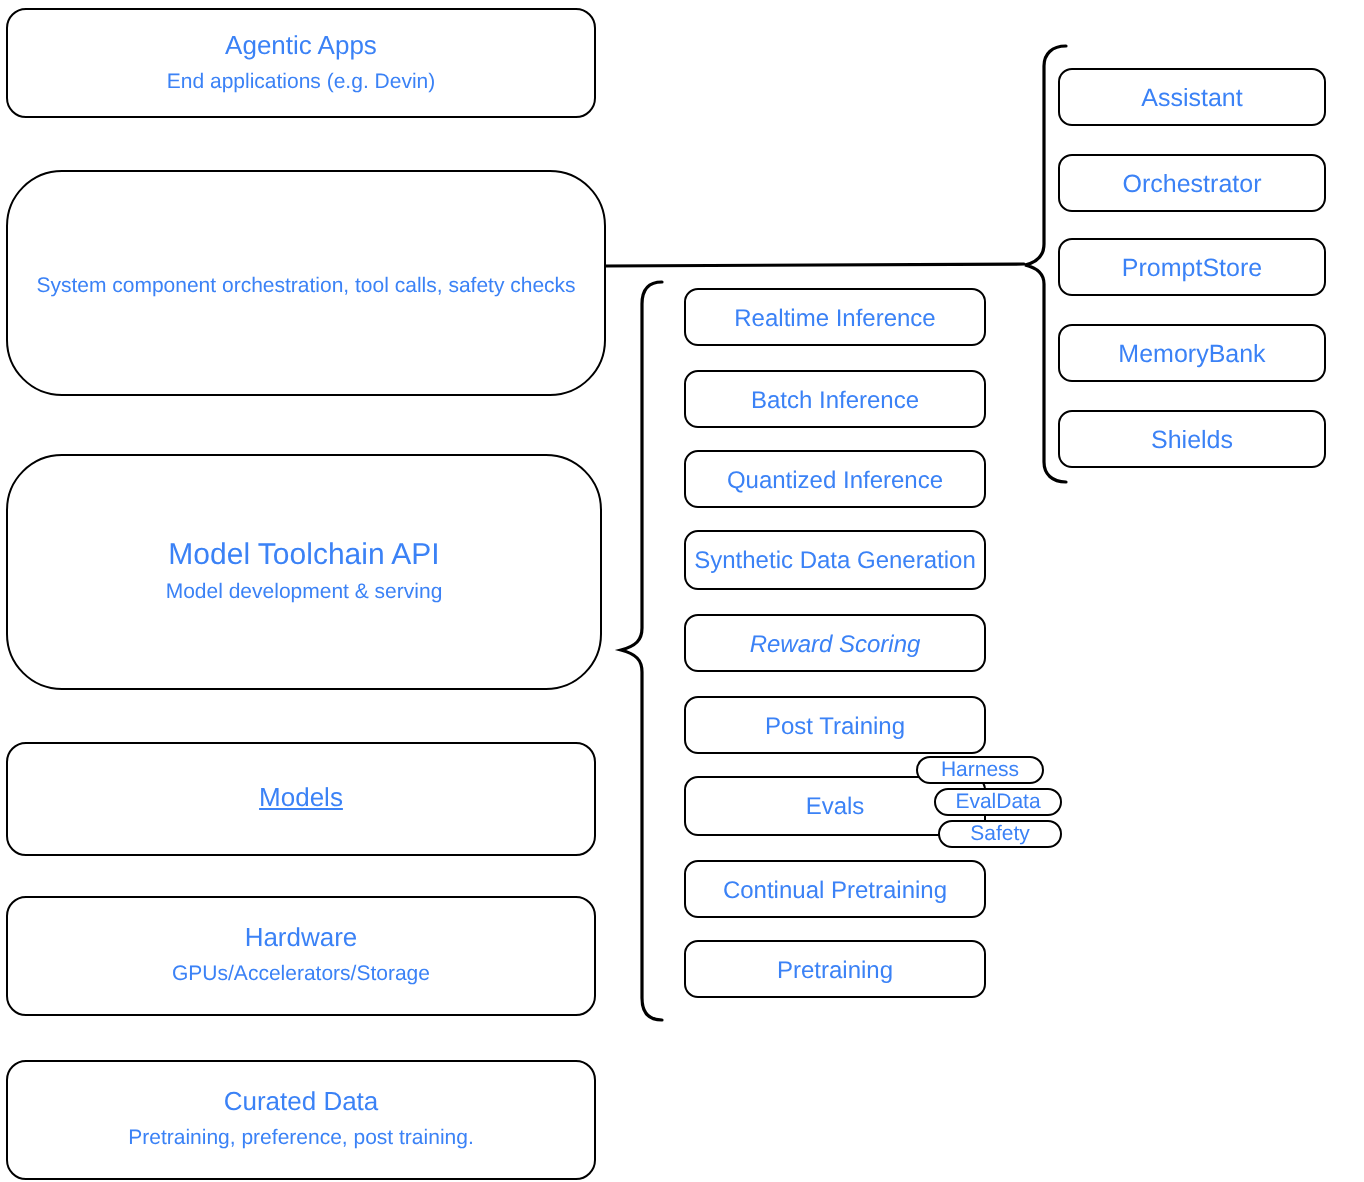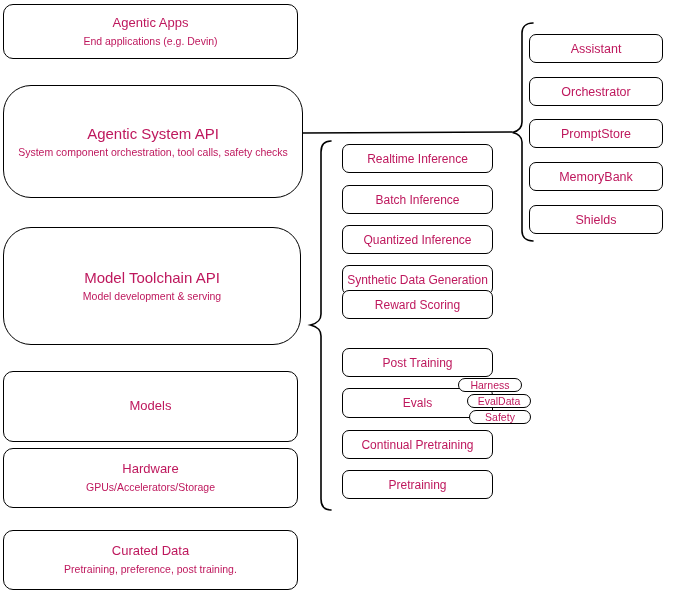--- a/index.html
+++ b/index.html
@@ -2,21 +2,21 @@
 <html><head>
 <meta charset="utf-8">
 <style>
   html, body { margin: 0; padding: 0; background: #ffffff; }
   #canvas {
     position: relative;
     width: 682px;
     height: 591px;
     background: #ffffff;
     font-family: "Liberation Sans", sans-serif;
-    color: #be185d;
+    color: #3b82f6;
     overflow: hidden;
   }
   .lbox {
     position: absolute;
     box-sizing: border-box;
     border: 1.5px solid #000000;
     background: #ffffff;
     display: flex;
     flex-direction: column;
     align-items: center;
@@ -81,48 +81,47 @@
 
     <path d="M 533 23 C 526 23 522 27 522 33 L 522 122 C 522 127 519 131 512.5 132.5 C 519 134 522 137 522 142 L 522 231 C 522 237 526 241 533 241"></path>
   </svg>
 
   <div class="lbox" style="left:3px; top:4px; width:295px; height:55px; border-radius:10px;">
     <div class="ltitle">Agentic Apps</div>
     <div class="lsub">End applications (e.g. Devin)</div>
   </div>
 
   <div class="lbox big" style="left:3px; top:85px; width:300px; height:113px; border-radius:28px;">
-    <div class="ltitle">Agentic System API</div>
     <div class="lsub">System component orchestration, tool calls, safety checks</div>
   </div>
 
   <div class="lbox big" style="left:3px; top:227px; width:298px; height:118px; border-radius:28px;">
     <div class="ltitle">Model Toolchain API</div>
     <div class="lsub">Model development &amp; serving</div>
   </div>
 
-  <div class="lbox" style="left:3px; top:371px; width:295px; height:71px; border-radius:10px;">
+  <div class="lbox" style="left:3px; top:371px; width:295px; height:57px; border-radius:10px;text-decoration:underline;">
     <div class="ltitle">Models</div>
   </div>
 
   <div class="lbox" style="left:3px; top:448px; width:295px; height:60px; border-radius:10px;">
     <div class="ltitle">Hardware</div>
     <div class="lsub">GPUs/Accelerators/Storage</div>
   </div>
 
   <div class="lbox" style="left:3px; top:530px; width:295px; height:60px; border-radius:10px;">
     <div class="ltitle">Curated Data</div>
     <div class="lsub">Pretraining, preference, post training.</div>
   </div>
 
   <div class="mbox" style="top:144px;">Realtime Inference</div>
   <div class="mbox" style="top:185px;">Batch Inference</div>
   <div class="mbox" style="top:225px;">Quantized Inference</div>
   <div class="mbox" style="top:265px; height:30px;">Synthetic Data Generation</div>
-  <div class="mbox" style="top:290px;">Reward Scoring</div>
+  <div class="mbox" style="top:307px;font-style:italic;">Reward Scoring</div>
   <div class="mbox" style="top:348px;">Post Training</div>
   <div class="mbox" style="top:388px; height:30px;">Evals</div>
   <div class="mbox" style="top:430px;">Continual Pretraining</div>
   <div class="mbox" style="top:470px;">Pretraining</div>
 
   <div class="pill" style="left:458px; top:378px; width:64px; height:14px;">Harness</div>
   <div class="pill" style="left:467px; top:394px; width:64px; height:14px;">EvalData</div>
   <div class="pill" style="left:469px; top:410px; width:62px; height:14px;">Safety</div>
 
   <div class="rbox" style="top:34px;">Assistant</div>

